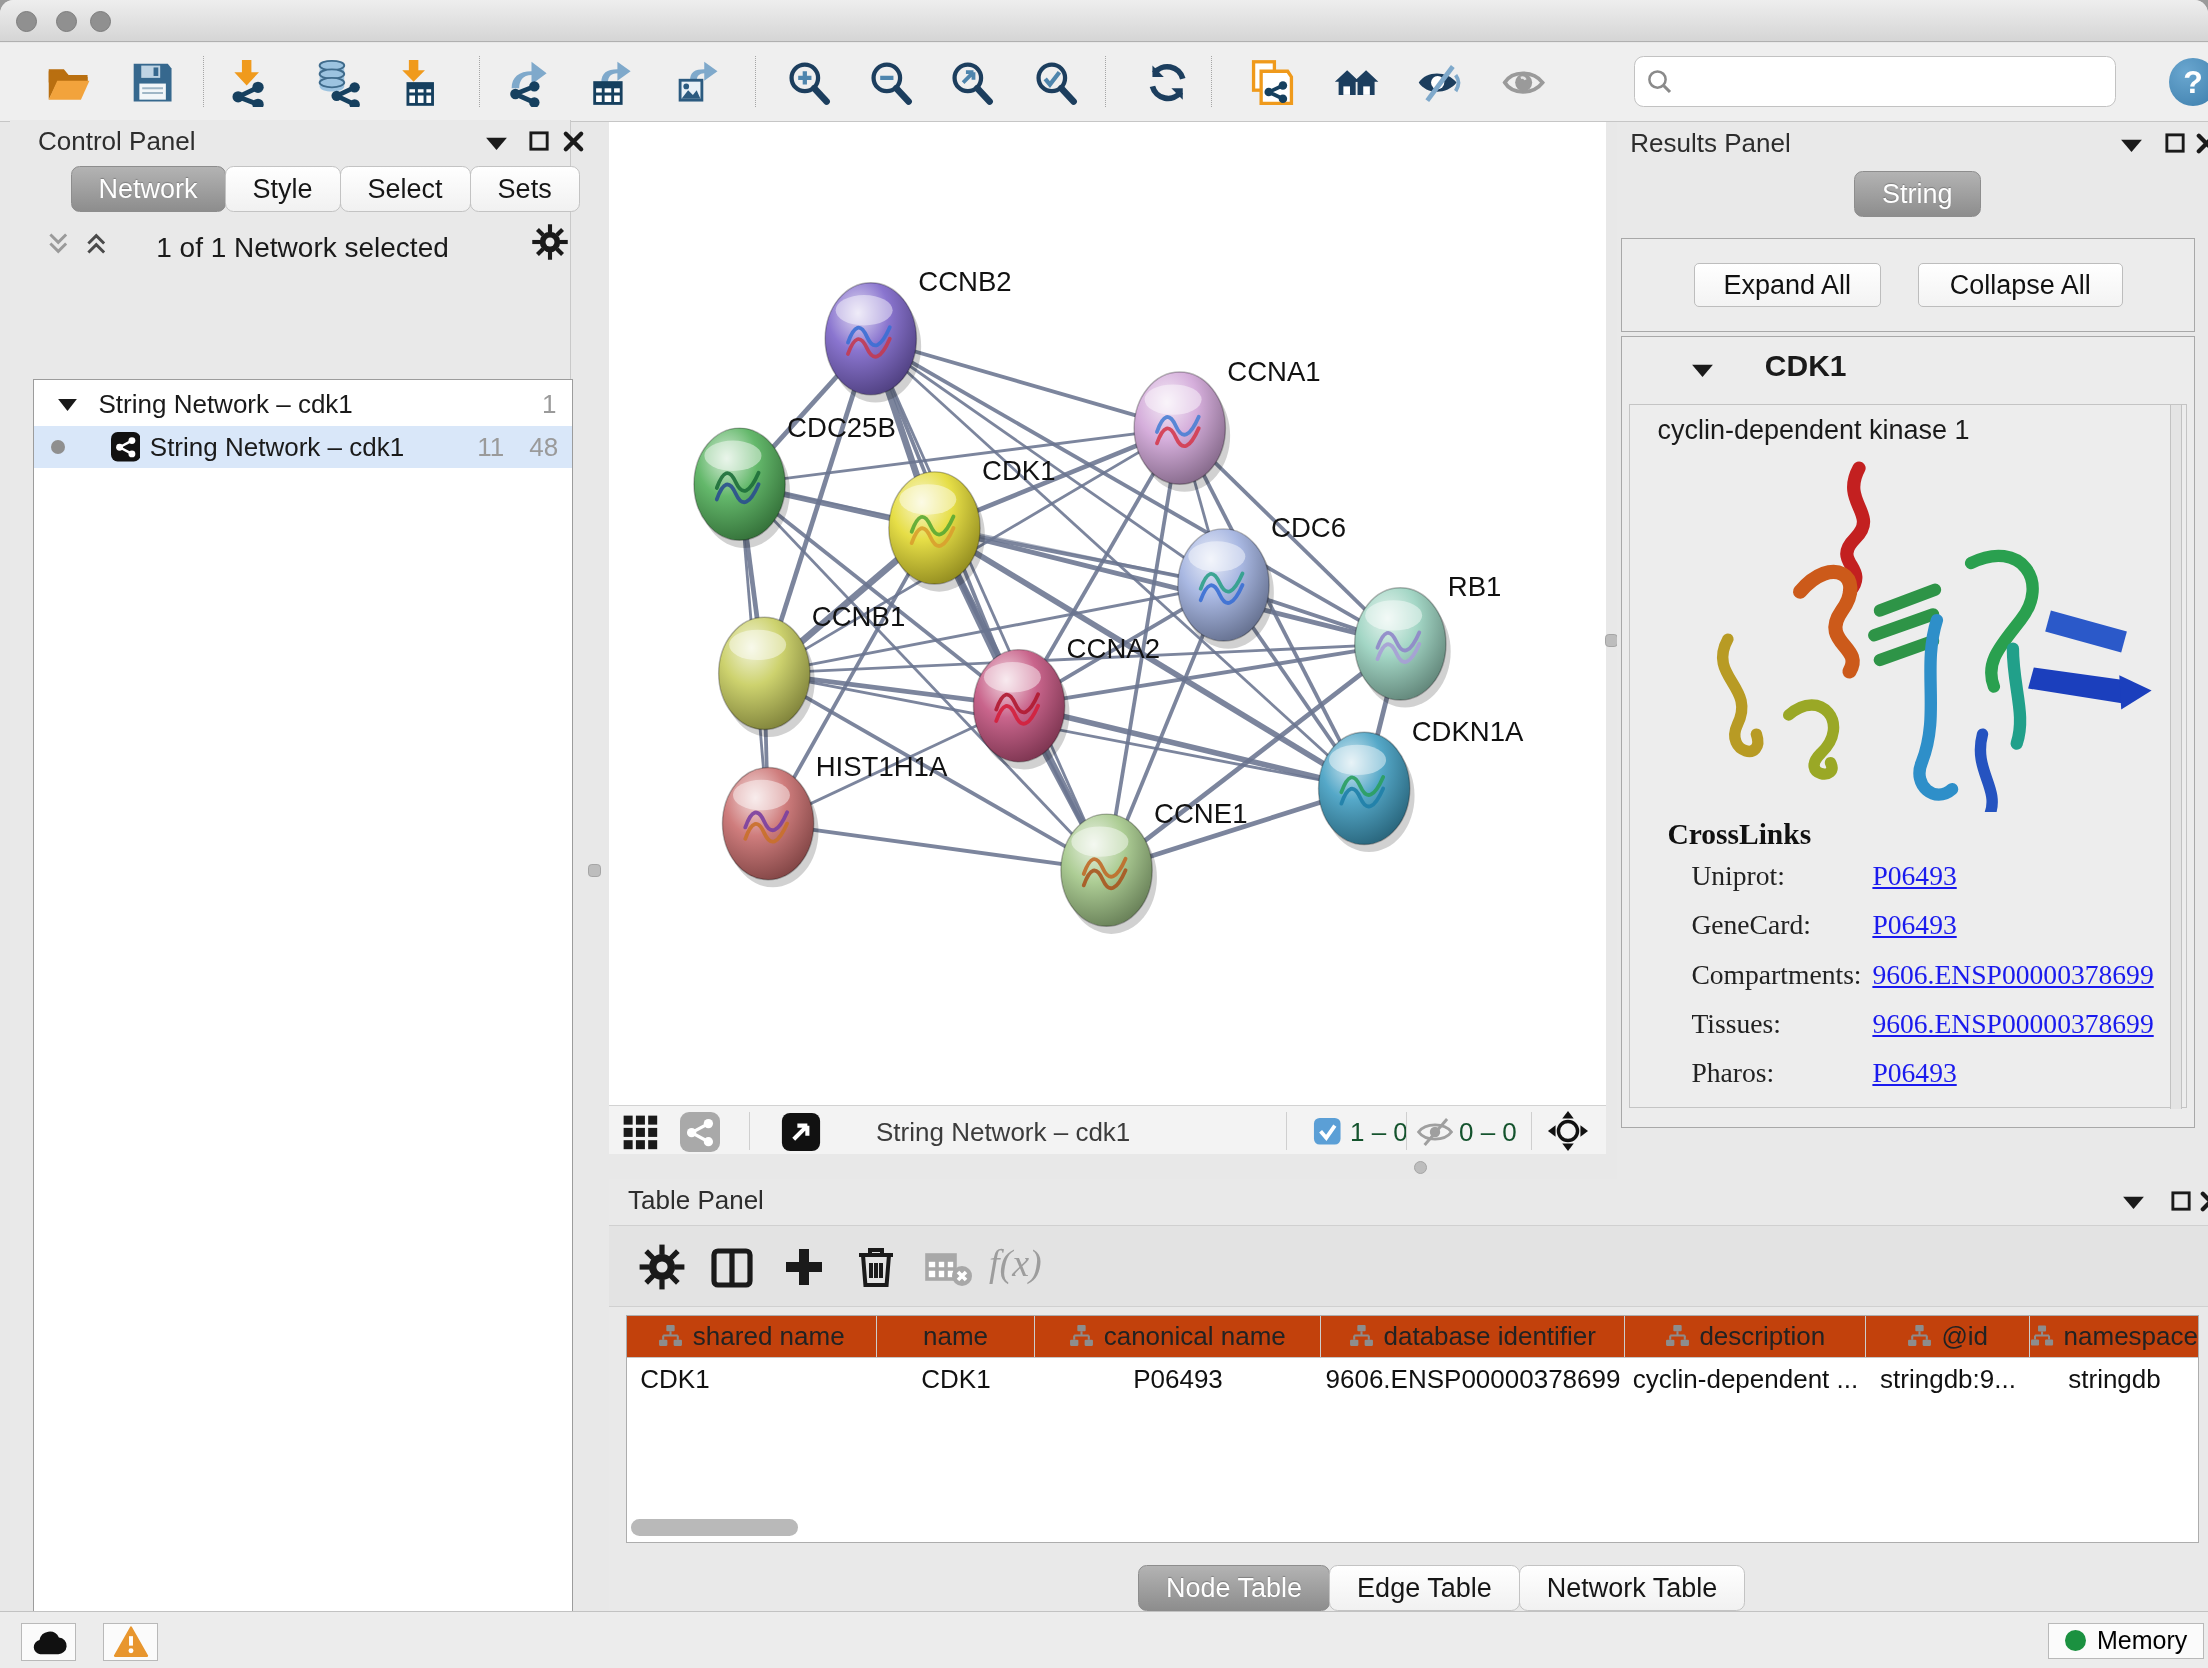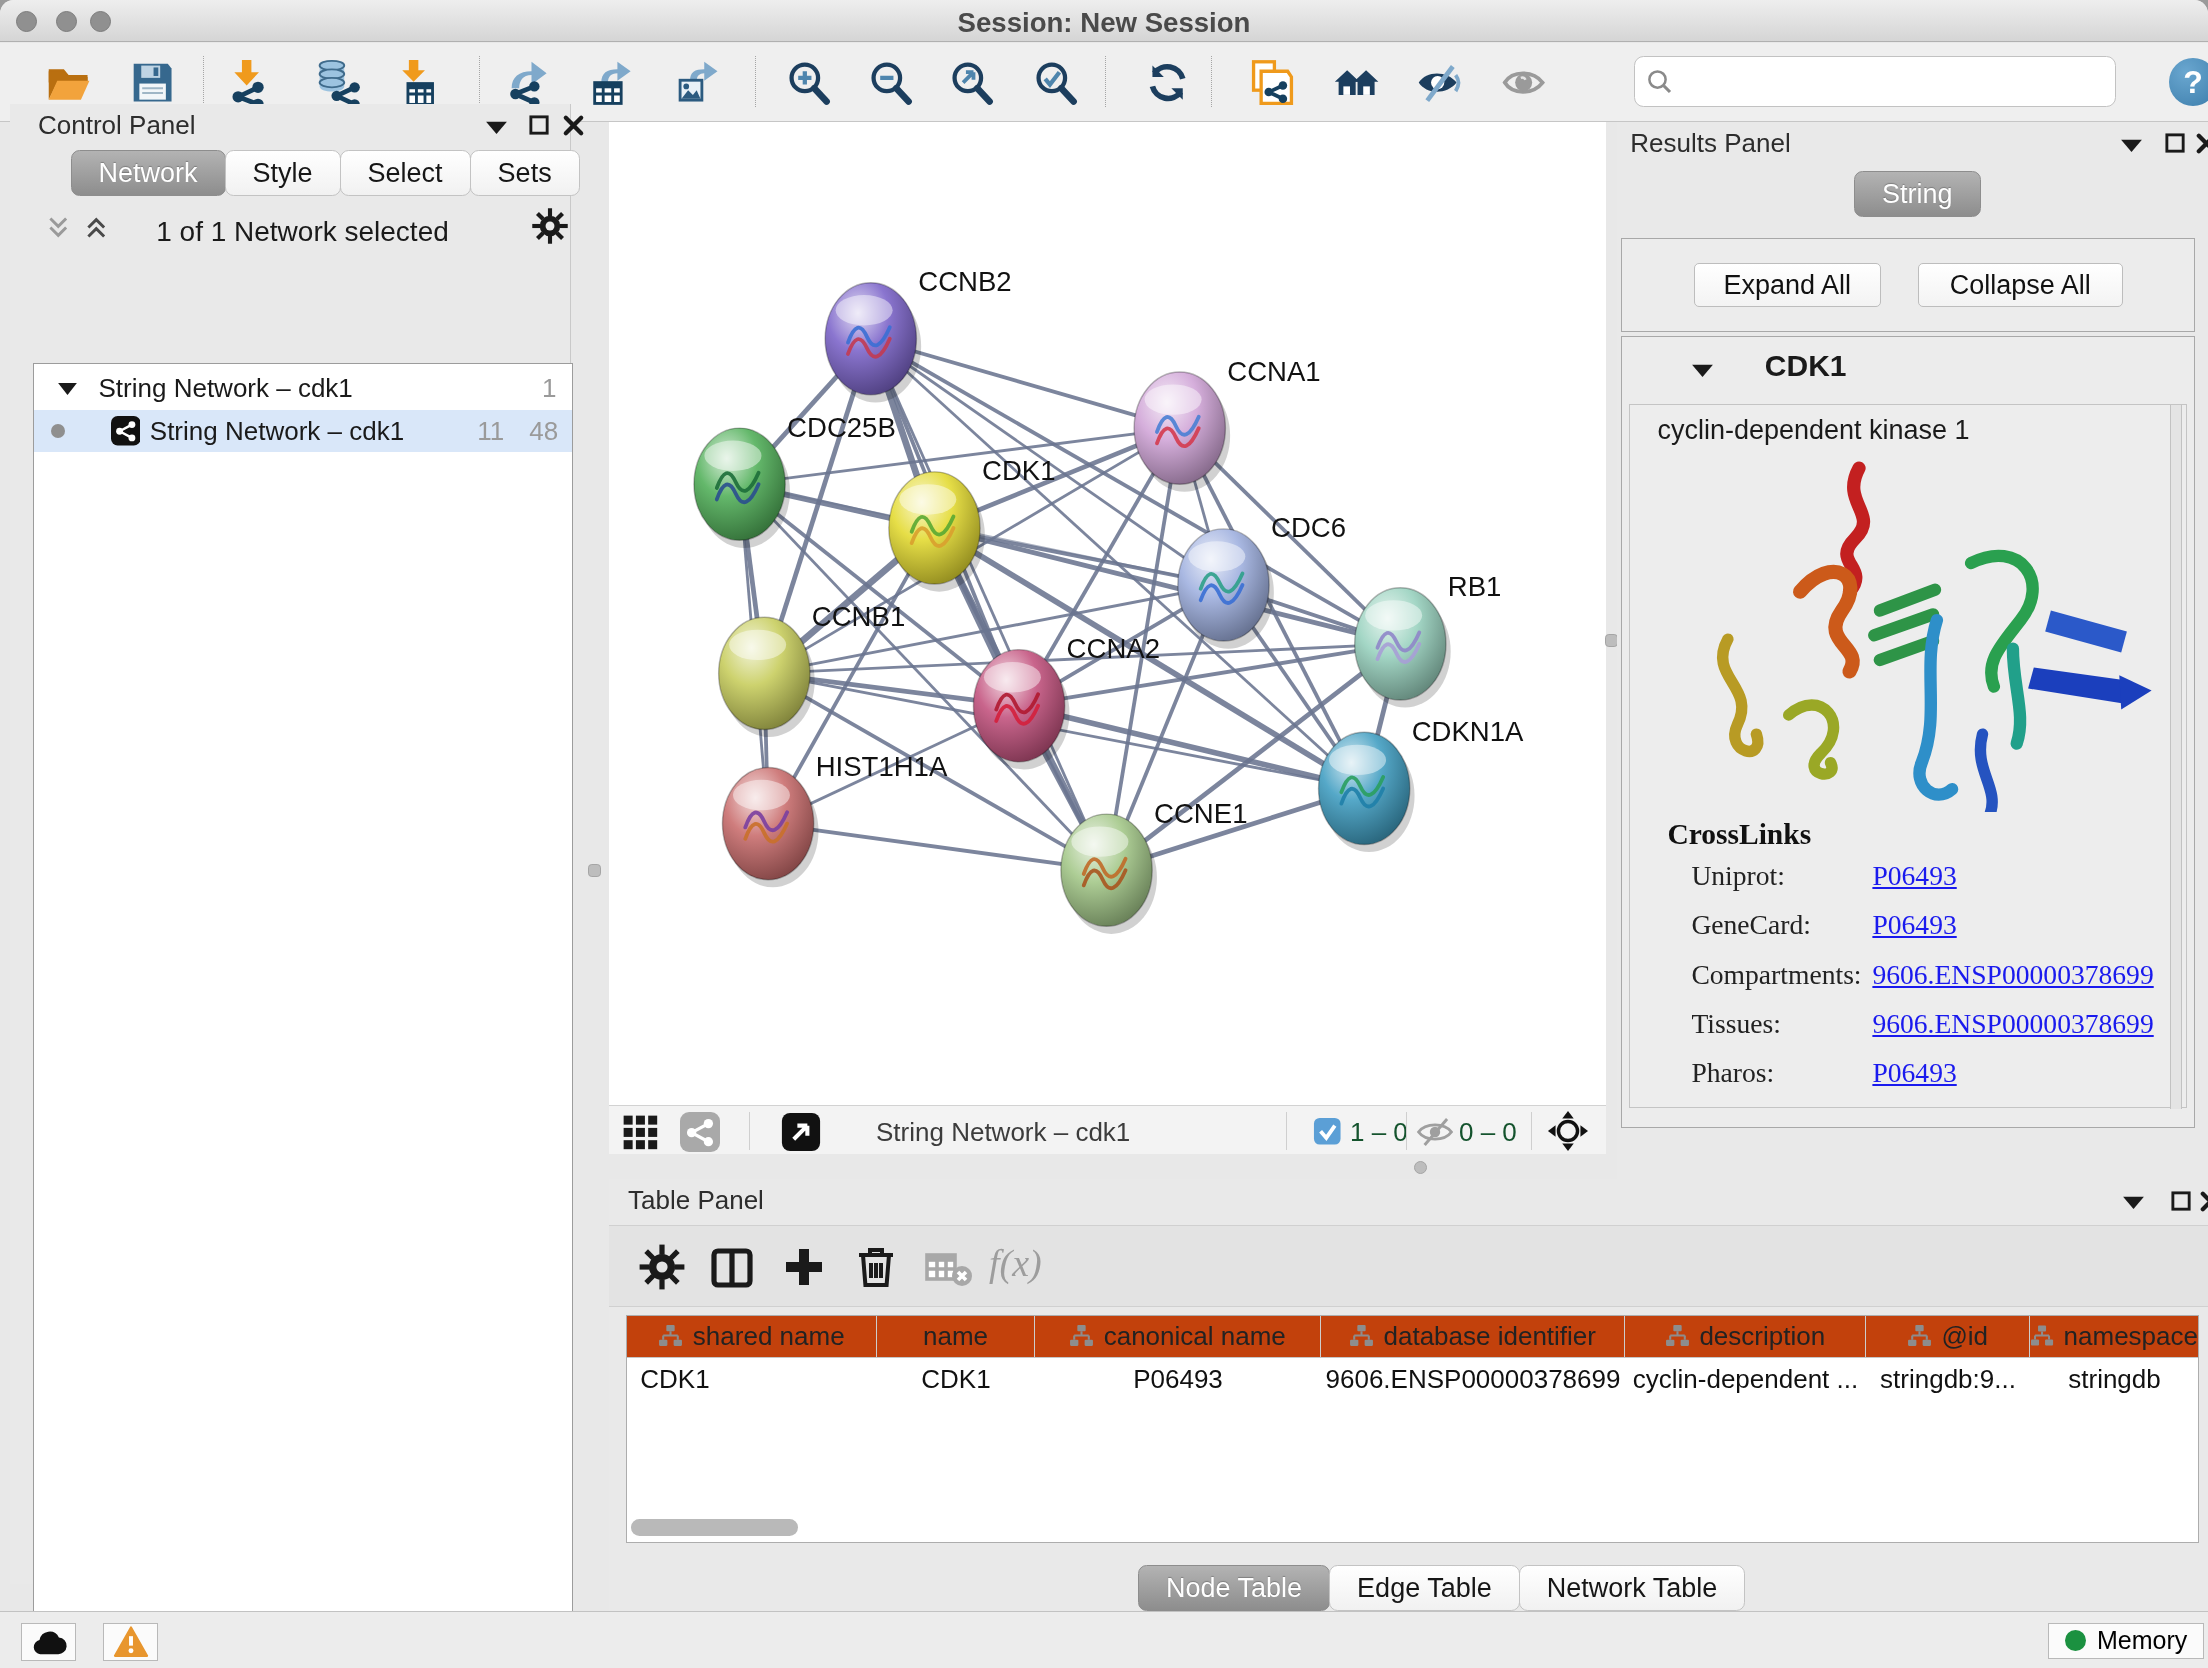--- a/index.html
+++ b/index.html
@@ -28,21 +28,21 @@
   .ptitle{font-size:26px;color:#2d2d2d;}
   .pico{position:absolute;cursor:pointer;}
 
   
   .tab{display:inline-flex;align-items:center;justify-content:center;height:46px;padding:0 27px;
     background:linear-gradient(#ffffff,#f1f1f1);border:1px solid #c3c3c3;border-radius:8.6px;margin-right:-1px;
     font-size:27px;color:#161616;cursor:pointer;}
   .tab.active{background:linear-gradient(#b3b3b3,#8d8d8d);color:#fff;text-shadow:0 -1px 1px rgba(0,0,0,.25);border-color:#8d8d8d;}
 
   
-  .cpanel{position:absolute;left:9.5px;top:104px;width:561px;height:1480px;background:#e9e9e9;border-right:1px solid #c9c9c9;}
+  .cpanel{position:absolute;left:9.5px;top:120px;width:561px;height:1480px;background:#e9e9e9;border-right:1px solid #c9c9c9;}
   .cp-box{position:absolute;left:23px;top:259px;width:540px;height:1335px;background:#fff;border:1.9px solid #9c9c9c;}
   .treerow{position:absolute;left:0;width:100%;height:42px;font-size:26px;display:flex;align-items:center;}
   .cnt{color:#9a9a9a;}
 
   
   .canvas{position:absolute;left:609px;top:122px;width:997px;height:983px;background:#ffffff;}
   .cfooter{position:absolute;left:609px;top:1105px;width:997px;height:49px;background:#f3f3f3;border-top:1px solid #d2d2d2;}
   .fsep{position:absolute;top:5.7px;width:1px;height:38px;background:#cfcfcf;}
   .badge{position:absolute;top:10.5px;font-size:26px;color:#14532d;}
 
@@ -80,21 +80,20 @@
 </style>
 </head>
 <body>
 
 <div class="window">
 
   <div class="titlebar">
     <span class="dot" style="left:16px"></span>
     <span class="dot" style="left:56px"></span>
     <span class="dot" style="left:90px"></span>
-    <div class="wtitle">Session: New Session</div>
   </div>
 
   <div class="toolbar">
     <button class="tb" style="left:42px">
       <svg viewBox="0 0 52 52">
           <path d="M5 12h16l5 6h20v8H5z" fill="#b96f10"></path>
           <path d="M5 44V14h15l5 6h21v6H14L5 44z" fill="#b96f10"></path>
           <path d="M5 44l9-20h34l-9 20z" fill="#f2a33c"></path>
         </svg>
     </button>

